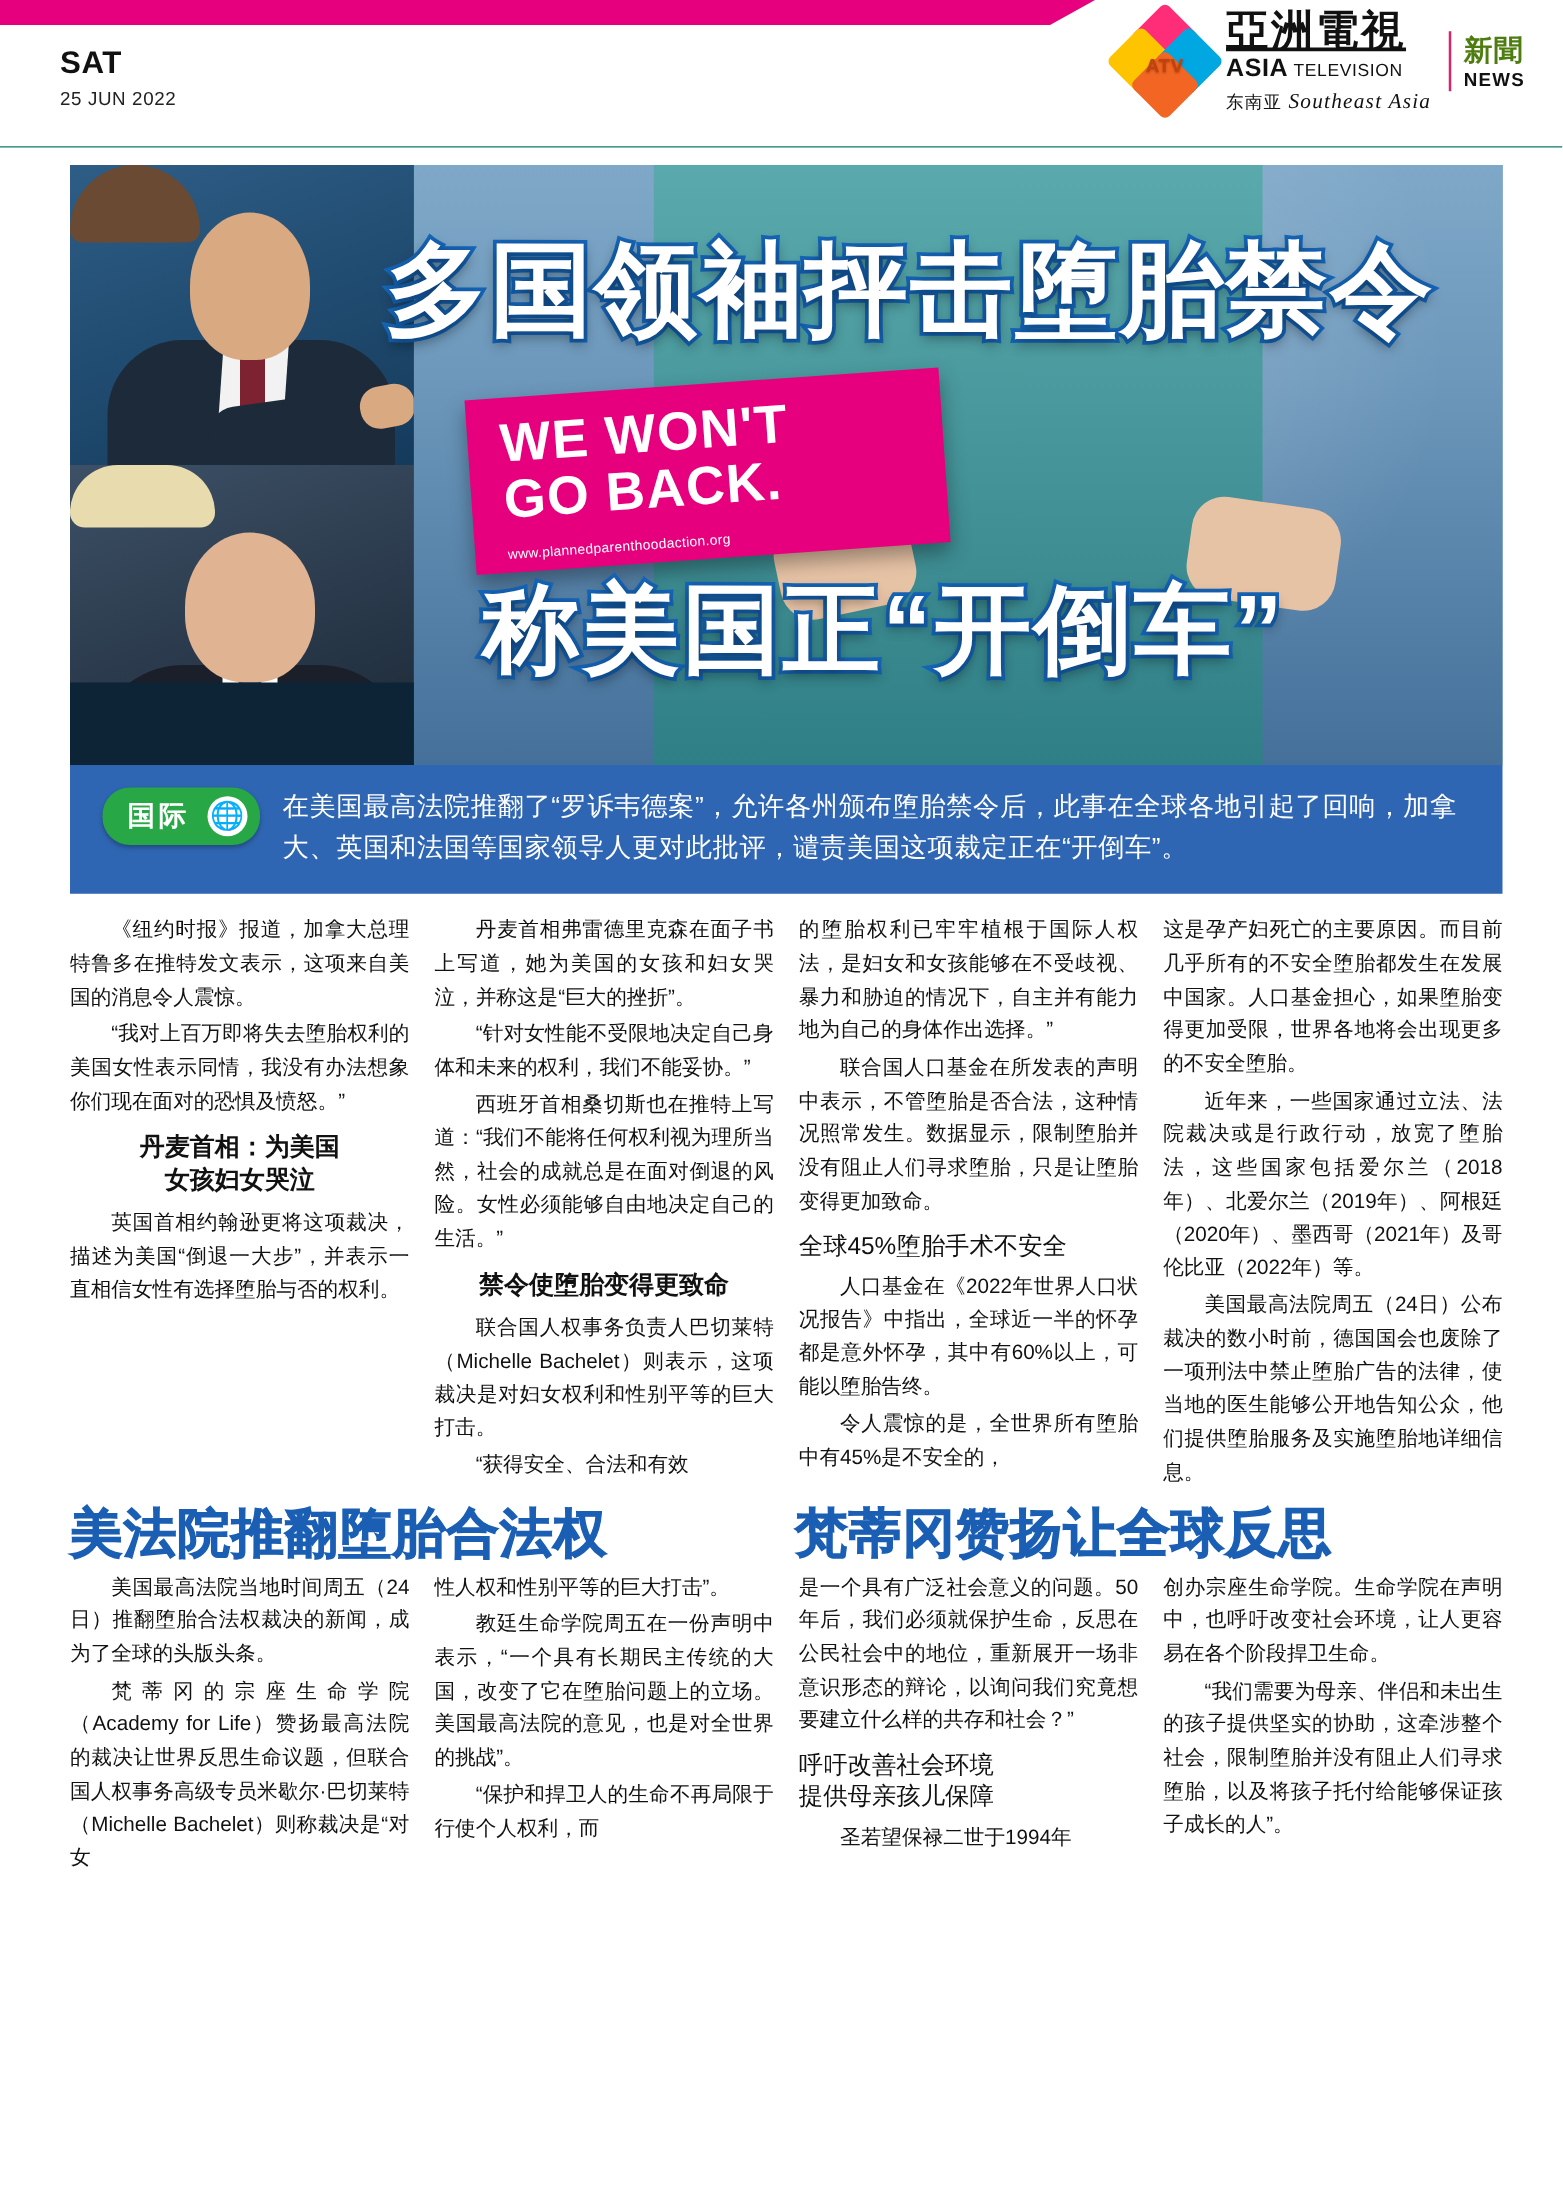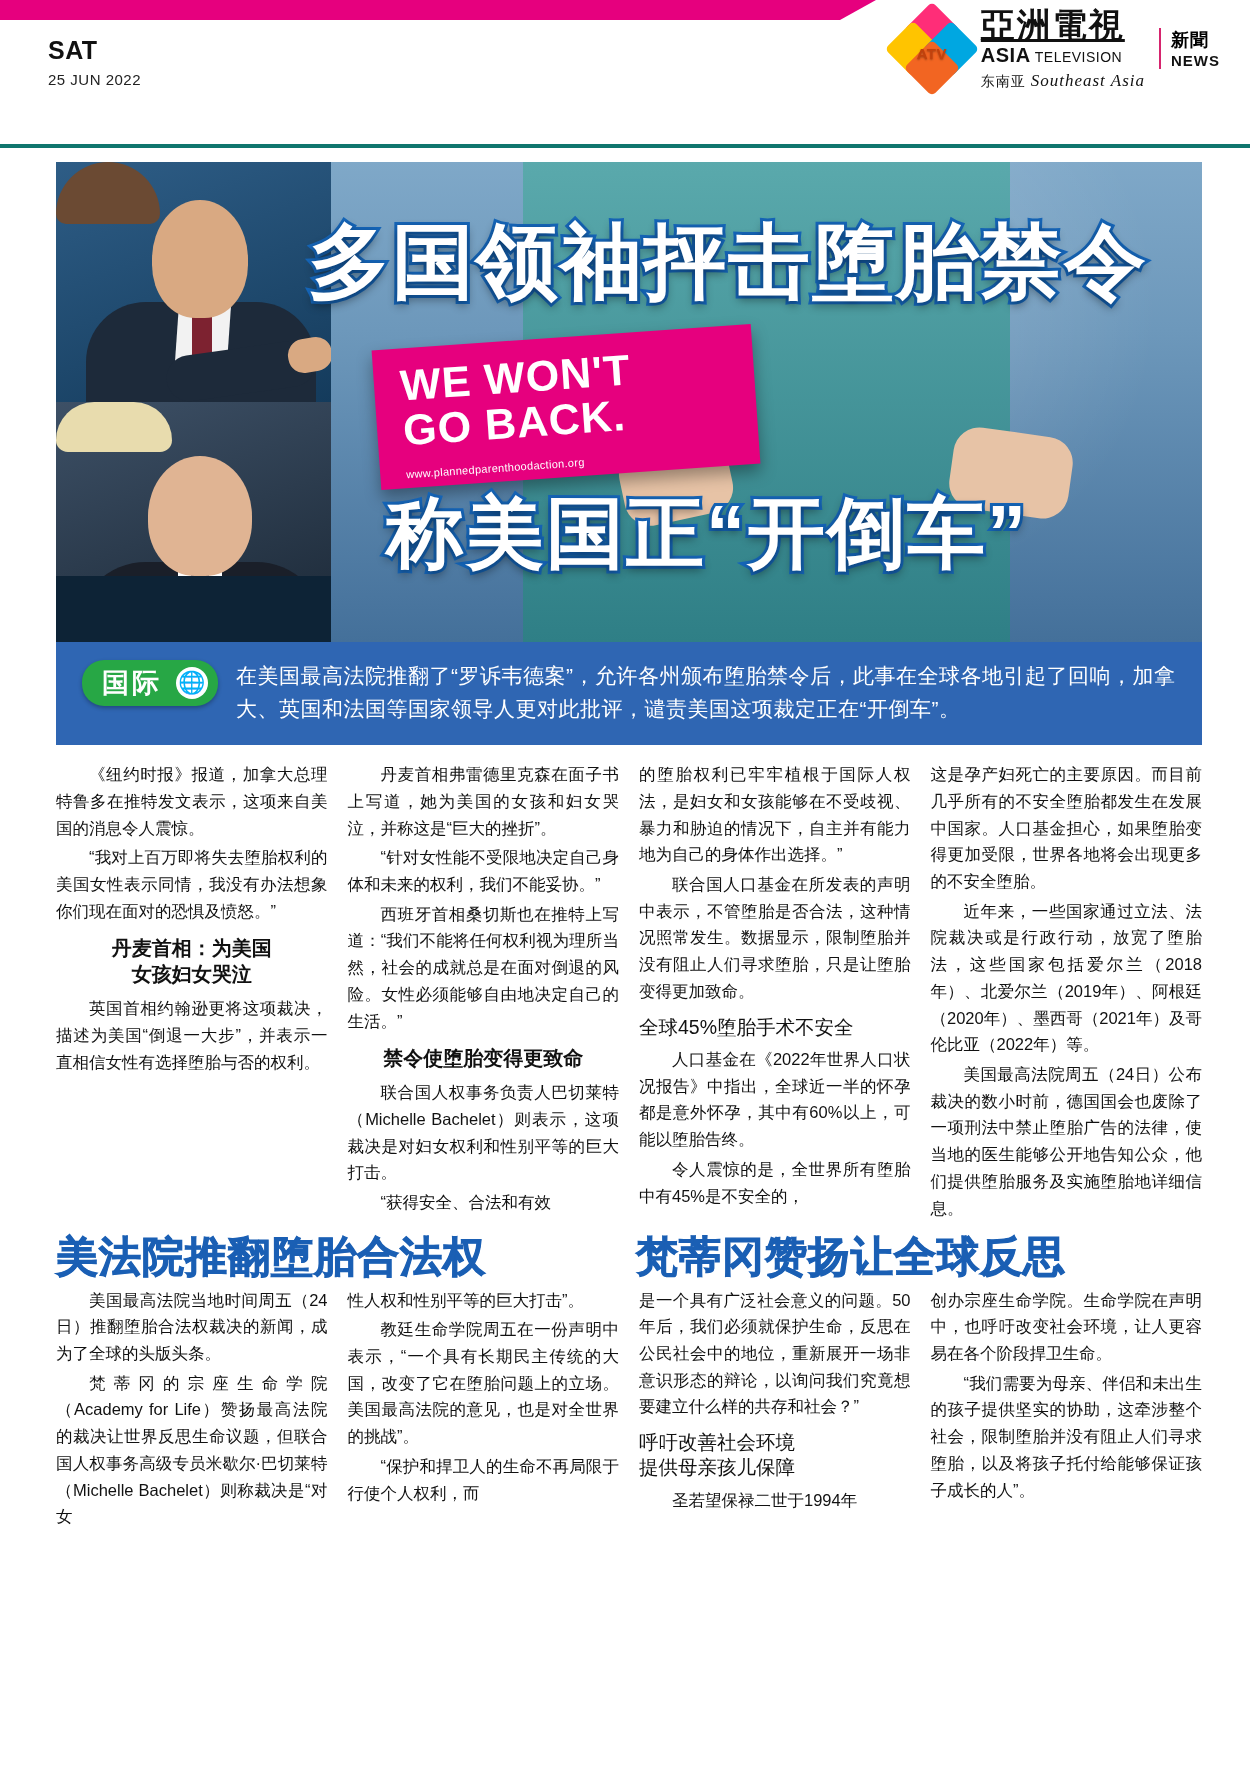--- a/index.html
+++ b/index.html
@@ -10,22 +10,22 @@
     background: #ffffff;
     font-family: "Liberation Sans", sans-serif;
     color: #111;
     position: relative;
     overflow: hidden;
   }
 
   
   .masthead {
     position: relative;
-    height: 148px;
-    border-bottom: 4px solid #0f766e;
+    height: 118px;
+    border-bottom: 1px solid #0f766e;
   }
   .pink-bar {
     position: absolute;
     left: 0; top: 0;
     width: 840px; height: 20px;
     background: #e6007e;
   }
   .pink-bar:after {
     content: "";
     position: absolute;
@@ -92,21 +92,21 @@
     font-size: 14px;
     color: #111;
     letter-spacing: 1px;
   }
   .logo-sea i { font-style: italic; font-family: "Liberation Serif", serif; font-size: 17px; }
   .logo-right {
     border-left: 2px solid #d6246e;
     padding-left: 10px;
     margin-left: 4px;
   }
-  .logo-news-cn { font-size: 18px; font-weight: bold; color: #000000; letter-spacing: 1px; }
+  .logo-news-cn { font-size: 23px; font-weight: bold; color: #4d7c0f; letter-spacing: 1px; }
   .logo-news-en { font-size: 15px; font-weight: bold; color: #111; letter-spacing: 1px; }
 
   
   .hero {
     position: relative;
     margin: 14px 48px 0 56px;
     height: 480px;
     background: linear-gradient(135deg,#0f4f86 0%, #1c6fae 45%, #24608f 100%);
     overflow: hidden;
   }
@@ -200,21 +200,21 @@
   .cat-badge {
     flex: 0 0 auto;
     background: #27a745;
     border-radius: 22px;
     padding: 6px 10px 6px 20px;
     display: flex; align-items: center; gap: 14px;
     height: 46px;
     box-shadow: 0 2px 4px rgba(0,0,0,.3);
   }
   .cat-badge .label {
-    font-size: 27px; font-weight: bold; color: #fff; letter-spacing: 3px;
+    font-size: 22px; font-weight: bold; color: #fff; letter-spacing: 3px;
   }
   .globe {
     width: 32px; height: 32px; border-radius: 50%;
     background: #fff;
     position: relative;
     display: flex; align-items: center; justify-content: center;
     font-size: 22px; color: #27a745; line-height: 1;
   }
   .lede-text {
     font-size: 21px;

